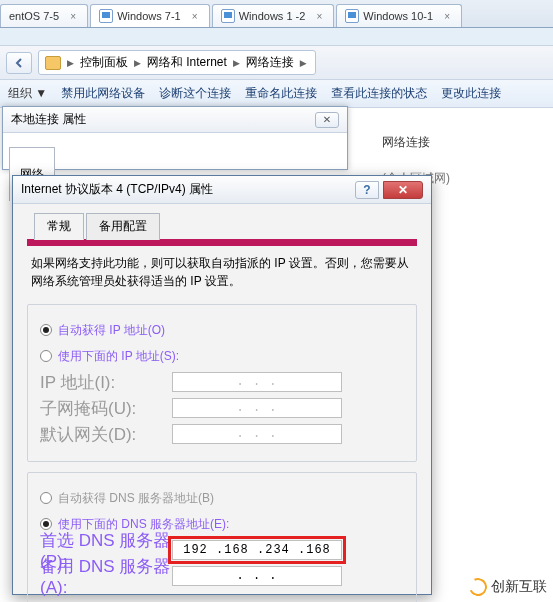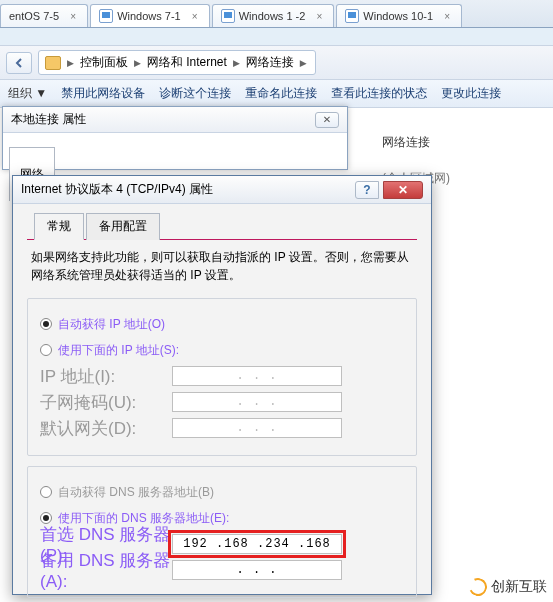--- a/index.html
+++ b/index.html
@@ -35,21 +35,21 @@
 .bg-text { position: absolute; font-size: 12px; color: #333; }
 
 
 .dialog { position: absolute; left: 12px; top: 175px; width: 420px; height: 420px; border: 1px solid #5a7aa0; background: #f3f3f3; box-shadow: 0 4px 14px rgba(0,0,0,0.35); }
 .dlg-titlebar { height: 28px; background: linear-gradient(#fdfdfd, #e7ecf3); border-bottom: 1px solid #c9d4e3; display: flex; align-items: center; padding: 0 8px; font-size: 12px; }
 .dlg-titlebar .spacer { flex: 1; }
 .dlg-titlebar .help { width: 24px; height: 18px; border: 1px solid #adb9c8; border-radius: 3px 0 0 3px; background: linear-gradient(#fdfefe,#e8eef7); display: inline-flex; align-items: center; justify-content: center; color: #3a6ea5; font-weight: bold; }
 .dlg-titlebar .closebtn { width: 40px; height: 18px; border: 1px solid #a54040; border-radius: 0 3px 3px 0; background: linear-gradient(#e27272,#c43c3c); display: inline-flex; align-items: center; justify-content: center; color: #fff; font-weight: bold; margin-left: 4px; }
 
 .dlg-body { padding: 8px 14px 10px 14px; }
-.tabrow { display: flex; border-bottom: 1px solid #be185d; margin-bottom: 8px; padding-left: 7px; }
+.tabrow { display: flex; border-bottom: 7px solid #be185d; margin-bottom: 8px; padding-left: 7px; }
 .dtab { padding: 4px 12px; border: 1px solid #b0b8c4; border-bottom: none; margin-right: 2px; background: #ededed; font-size: 12px; position: relative; top: 1px; cursor: pointer; }
 .dtab.active { background: #f3f3f3; border-bottom: 1px solid #f3f3f3; }
 
 .desc { font-size: 12px; line-height: 1.5; margin: 8px 4px 14px 4px; }
 
 .group { border: 1px solid #cfd4dc; border-radius: 2px; padding: 10px 12px 12px 12px; margin-bottom: 10px; position: relative; }
 .row { display: flex; align-items: center; margin: 4px 0; height: 22px; }
 .radio { width: 12px; height: 12px; border: 1px solid #888; border-radius: 50%; margin-right: 6px; display: inline-flex; align-items: center; justify-content: center; background: #fff; }
 .radio.checked::after { content: ""; width: 6px; height: 6px; background: #222; border-radius: 50%; }
 .lbl { font-size: 12px; color: #8b5cf6; }

